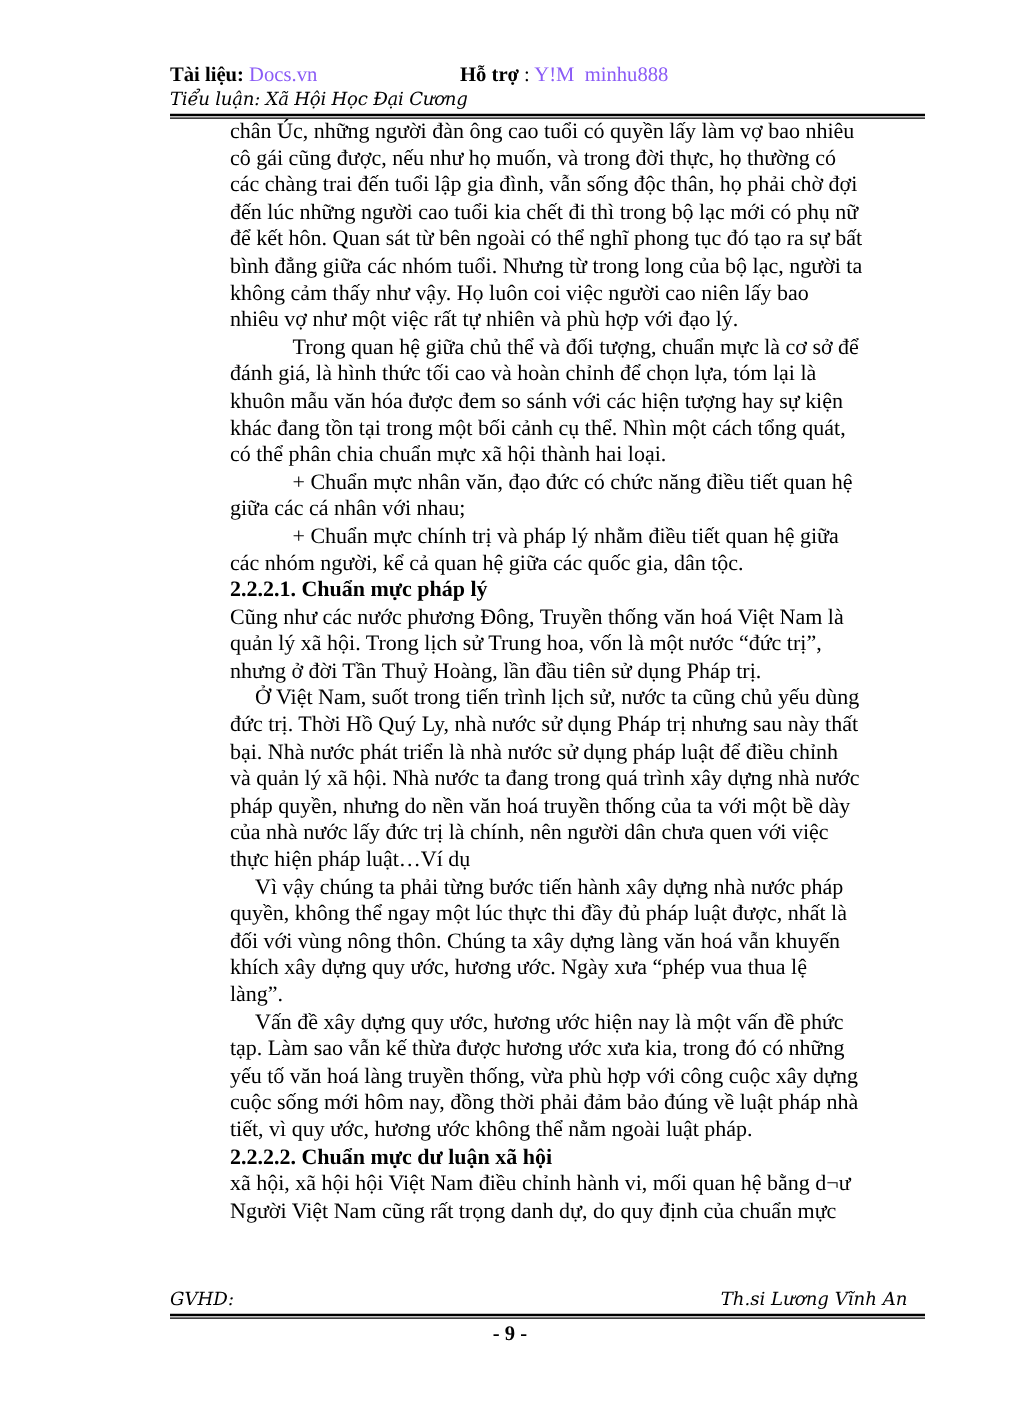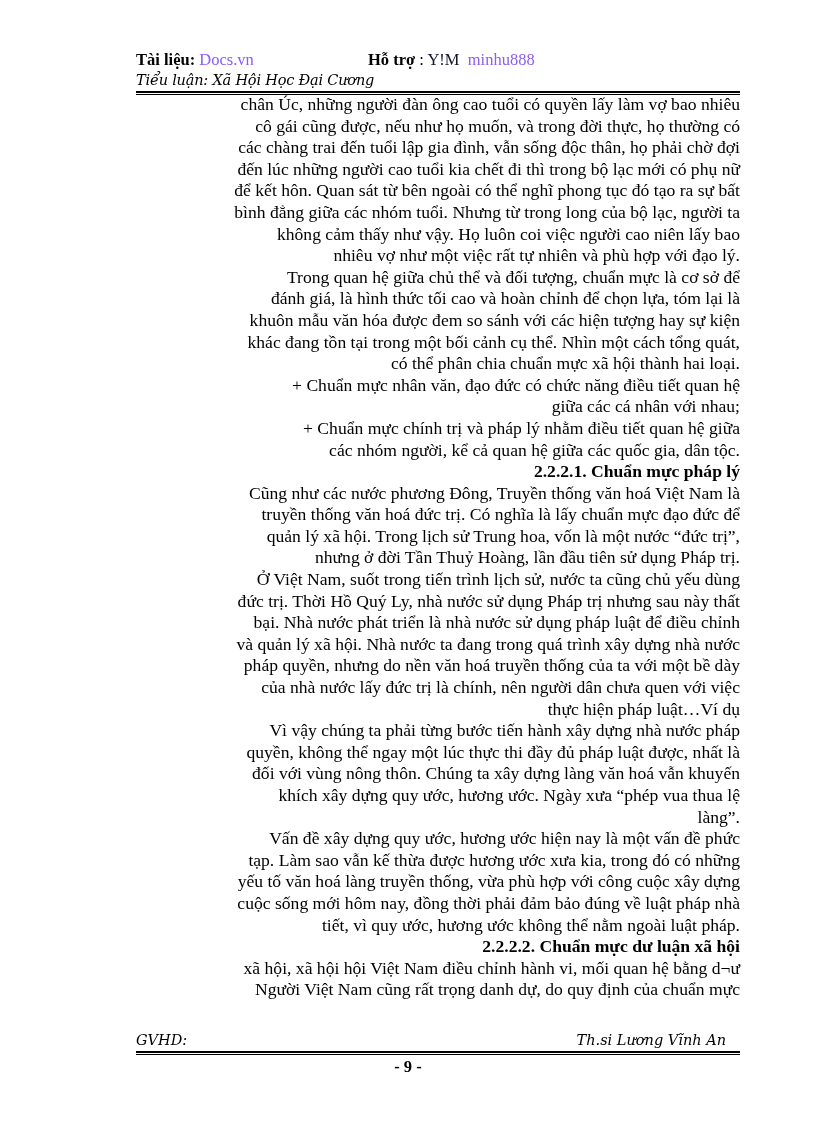--- a/index.html
+++ b/index.html
@@ -23,21 +23,21 @@
   }
   .header-row1 {
     font-size: 16.5px;
     line-height: 20px;
     height: 20px;
     position: relative;
     white-space: nowrap;
   }
   .header-row1 .lbl { font-weight: bold; }
   .header-row1 .red { color: #8b5cf6; }
-  .header-row1 .blue { color: #0f172a; }
+  .header-row1 .blue { color: #8b5cf6; }
   .header-support {
     position: absolute;
     left: 232px;
     top: 0;
   }
   .header-row2 {
     font-size: 16px;
     line-height: 20px;
     font-style: italic;
     font-family: "DejaVu Serif", serif;
@@ -59,21 +59,20 @@
     left: 184px;
     top: 94px;
     width: 556px;
     font-size: 17.6px;
     line-height: 21.6px;
     text-align: left;
   }
   .content p {
     margin: 0;
     white-space: nowrap;
-    text-align: right;
   }
   .indent-lg { padding-left: 50px; }
   .indent-sm { padding-left: 20px; }
   .heading { font-weight: bold; }
 
   .footer {
     position: absolute;
     left: 136px;
     top: 1031px;
     width: 604px;
@@ -126,21 +125,20 @@
     <p>đánh giá, là hình thức  tối cao và hoàn chỉnh để chọn lựa, tóm lại là</p>
     <p>khuôn mẫu văn hóa được đem so sánh với các hiện tượng hay sự kiện</p>
     <p>khác đang tồn tại trong một bối cảnh cụ thể. Nhìn một cách tổng quát,</p>
     <p>có thể phân chia chuẩn mực xã hội thành hai loại.</p>
     <p class="indent-lg">+ Chuẩn mực nhân văn, đạo đức có chức năng điều tiết quan hệ</p>
     <p>giữa các cá nhân với nhau;</p>
     <p class="indent-lg">+ Chuẩn mực chính trị và pháp lý nhằm điều tiết quan hệ giữa</p>
     <p>các nhóm người, kể cả quan hệ giữa các quốc gia, dân tộc.</p>
     <p class="heading">2.2.2.1. Chuẩn mực pháp lý</p>
     <p>Cũng như các nước phương Đông, Truyền thống văn hoá Việt Nam là</p>
-    <p>truyền thống văn hoá đức trị. Có nghĩa là lấy chuẩn mực đạo đức để</p>
     <p>quản lý xã hội. Trong lịch sử Trung hoa, vốn là một nước “đức trị”,</p>
     <p>nhưng ở đời Tần Thuỷ Hoàng, lần đầu tiên sử dụng Pháp trị.</p>
     <p class="indent-sm">Ở Việt Nam, suốt trong tiến trình lịch sử, nước ta cũng chủ yếu dùng</p>
     <p>đức trị. Thời Hồ Quý Ly, nhà nước sử dụng Pháp trị nhưng sau này thất</p>
     <p>bại. Nhà nước phát triển là nhà nước sử dụng pháp luật để điều chỉnh</p>
     <p>và quản lý xã hội. Nhà nước ta đang trong quá trình xây dựng nhà nước</p>
     <p>pháp quyền, nhưng do nền văn hoá truyền thống của ta với một bề dày</p>
     <p>của nhà nước lấy đức trị là chính, nên người dân chưa quen với việc</p>
     <p>thực hiện pháp luật…Ví dụ</p>
     <p class="indent-sm">Vì vậy chúng ta phải từng bước tiến hành xây dựng nhà nước pháp</p>

